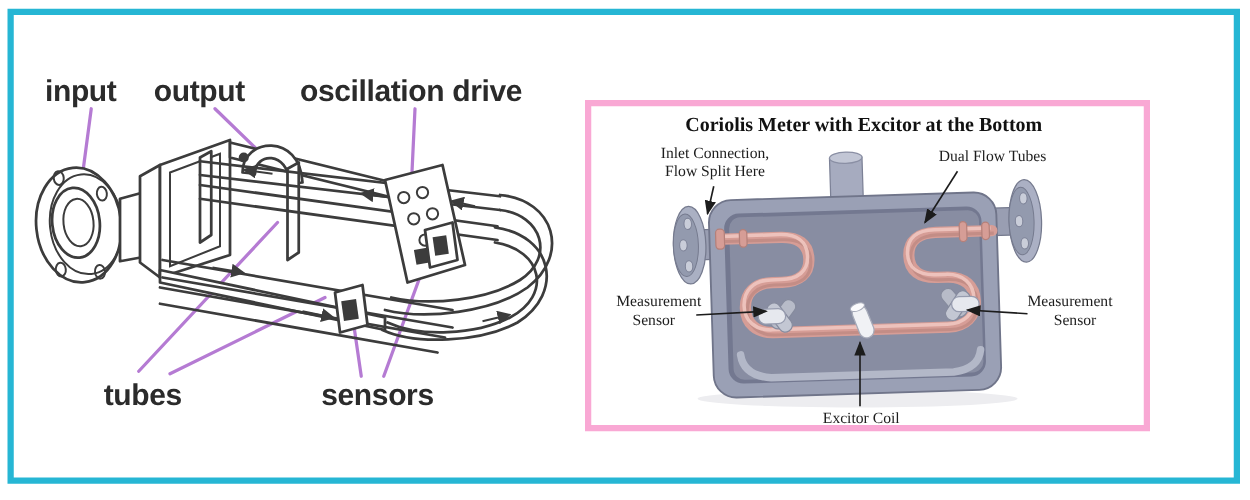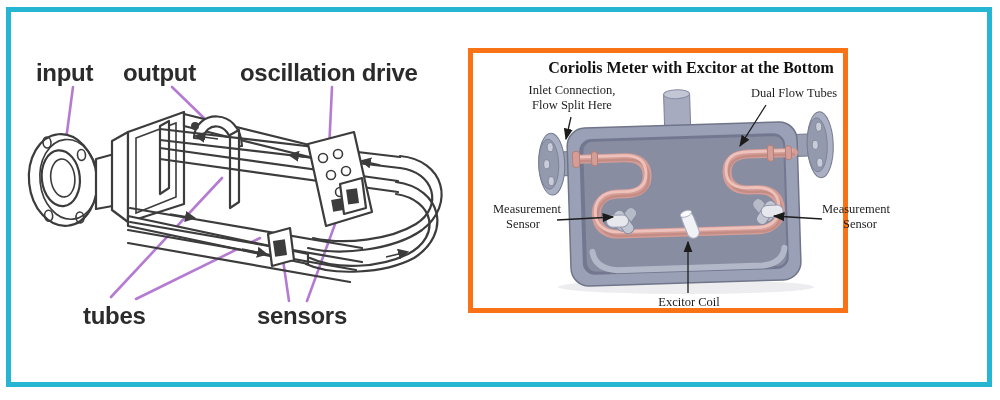--- a/index.html
+++ b/index.html
@@ -1,22 +1,22 @@
 <!DOCTYPE html>
 <html><head>
 <meta charset="utf-8">
 <style>
   html,body{margin:0;padding:0}
   body{width:1000px;height:400px;position:relative;background:#ffffff;overflow:hidden;
        font-family:"Liberation Sans",sans-serif}
   .frame{position:absolute;left:6px;top:7px;width:976px;height:370px;
          border:5px solid #26b6d4;background:#ffffff}
   .left-svg{position:absolute;left:10px;top:8px}
-  .panel{position:absolute;left:468px;top:48px;width:380px;height:265px;
-         border:5px solid #f97316;background:#ffffff;box-sizing:border-box}
+  .panel{position:absolute;left:468px;top:80px;width:452px;height:265px;
+         border:5px solid #f9a8d4;background:#ffffff;box-sizing:border-box}
   .panel svg{display:block}
   
   .ink{stroke:#3c3c3c;stroke-width:2.2;fill:none;stroke-linecap:round;stroke-linejoin:round}
   .inkf{stroke:#3c3c3c;stroke-width:2.2;fill:#ffffff;stroke-linejoin:round}
   .thin{stroke:#3c3c3c;stroke-width:1.6;fill:none}
   .leader{stroke:#b57bd3;stroke-width:2.6;fill:none;stroke-linecap:round}
   .lbl-bold{font:700 24px "Liberation Sans",sans-serif;fill:#2b2b2b;letter-spacing:-0.3px}
   
   .ser{font:12.5px "Liberation Serif",serif;fill:#1d1d1d}
   .ser-title{font:700 16px "Liberation Serif",serif;fill:#111111}

